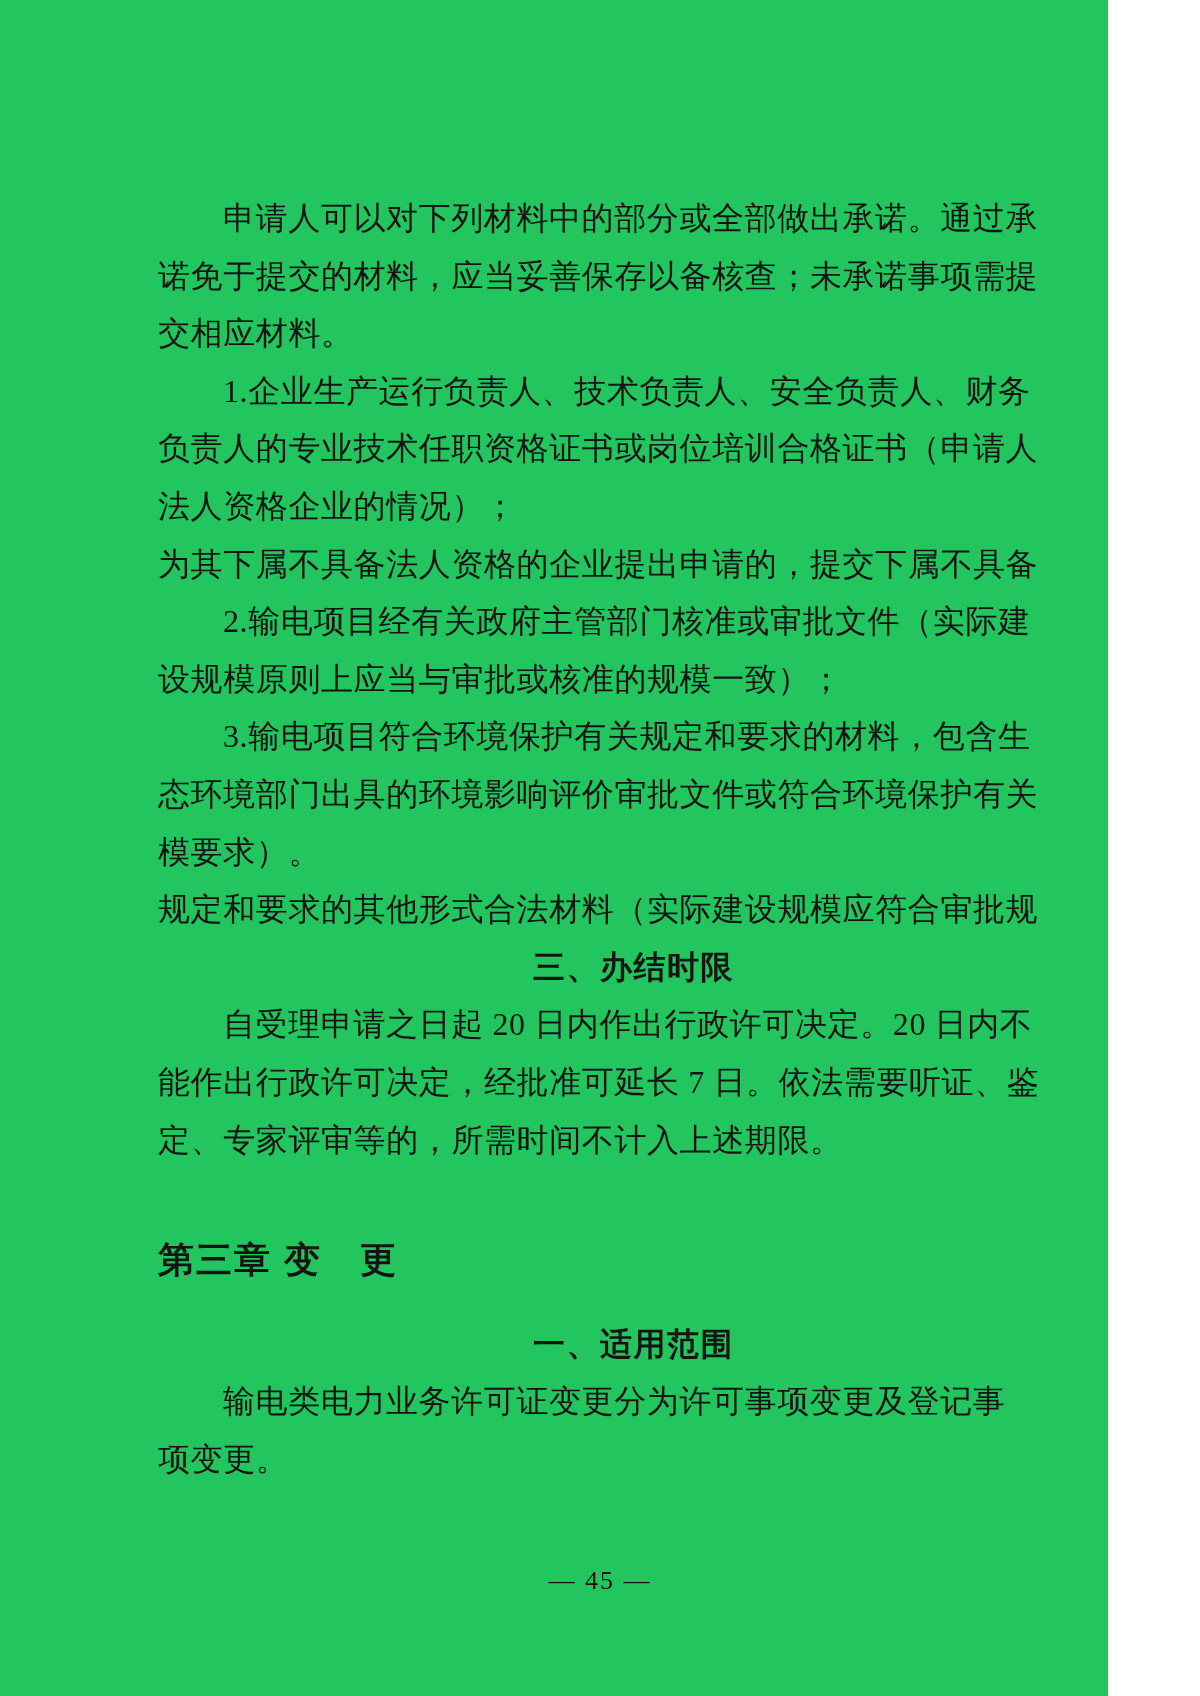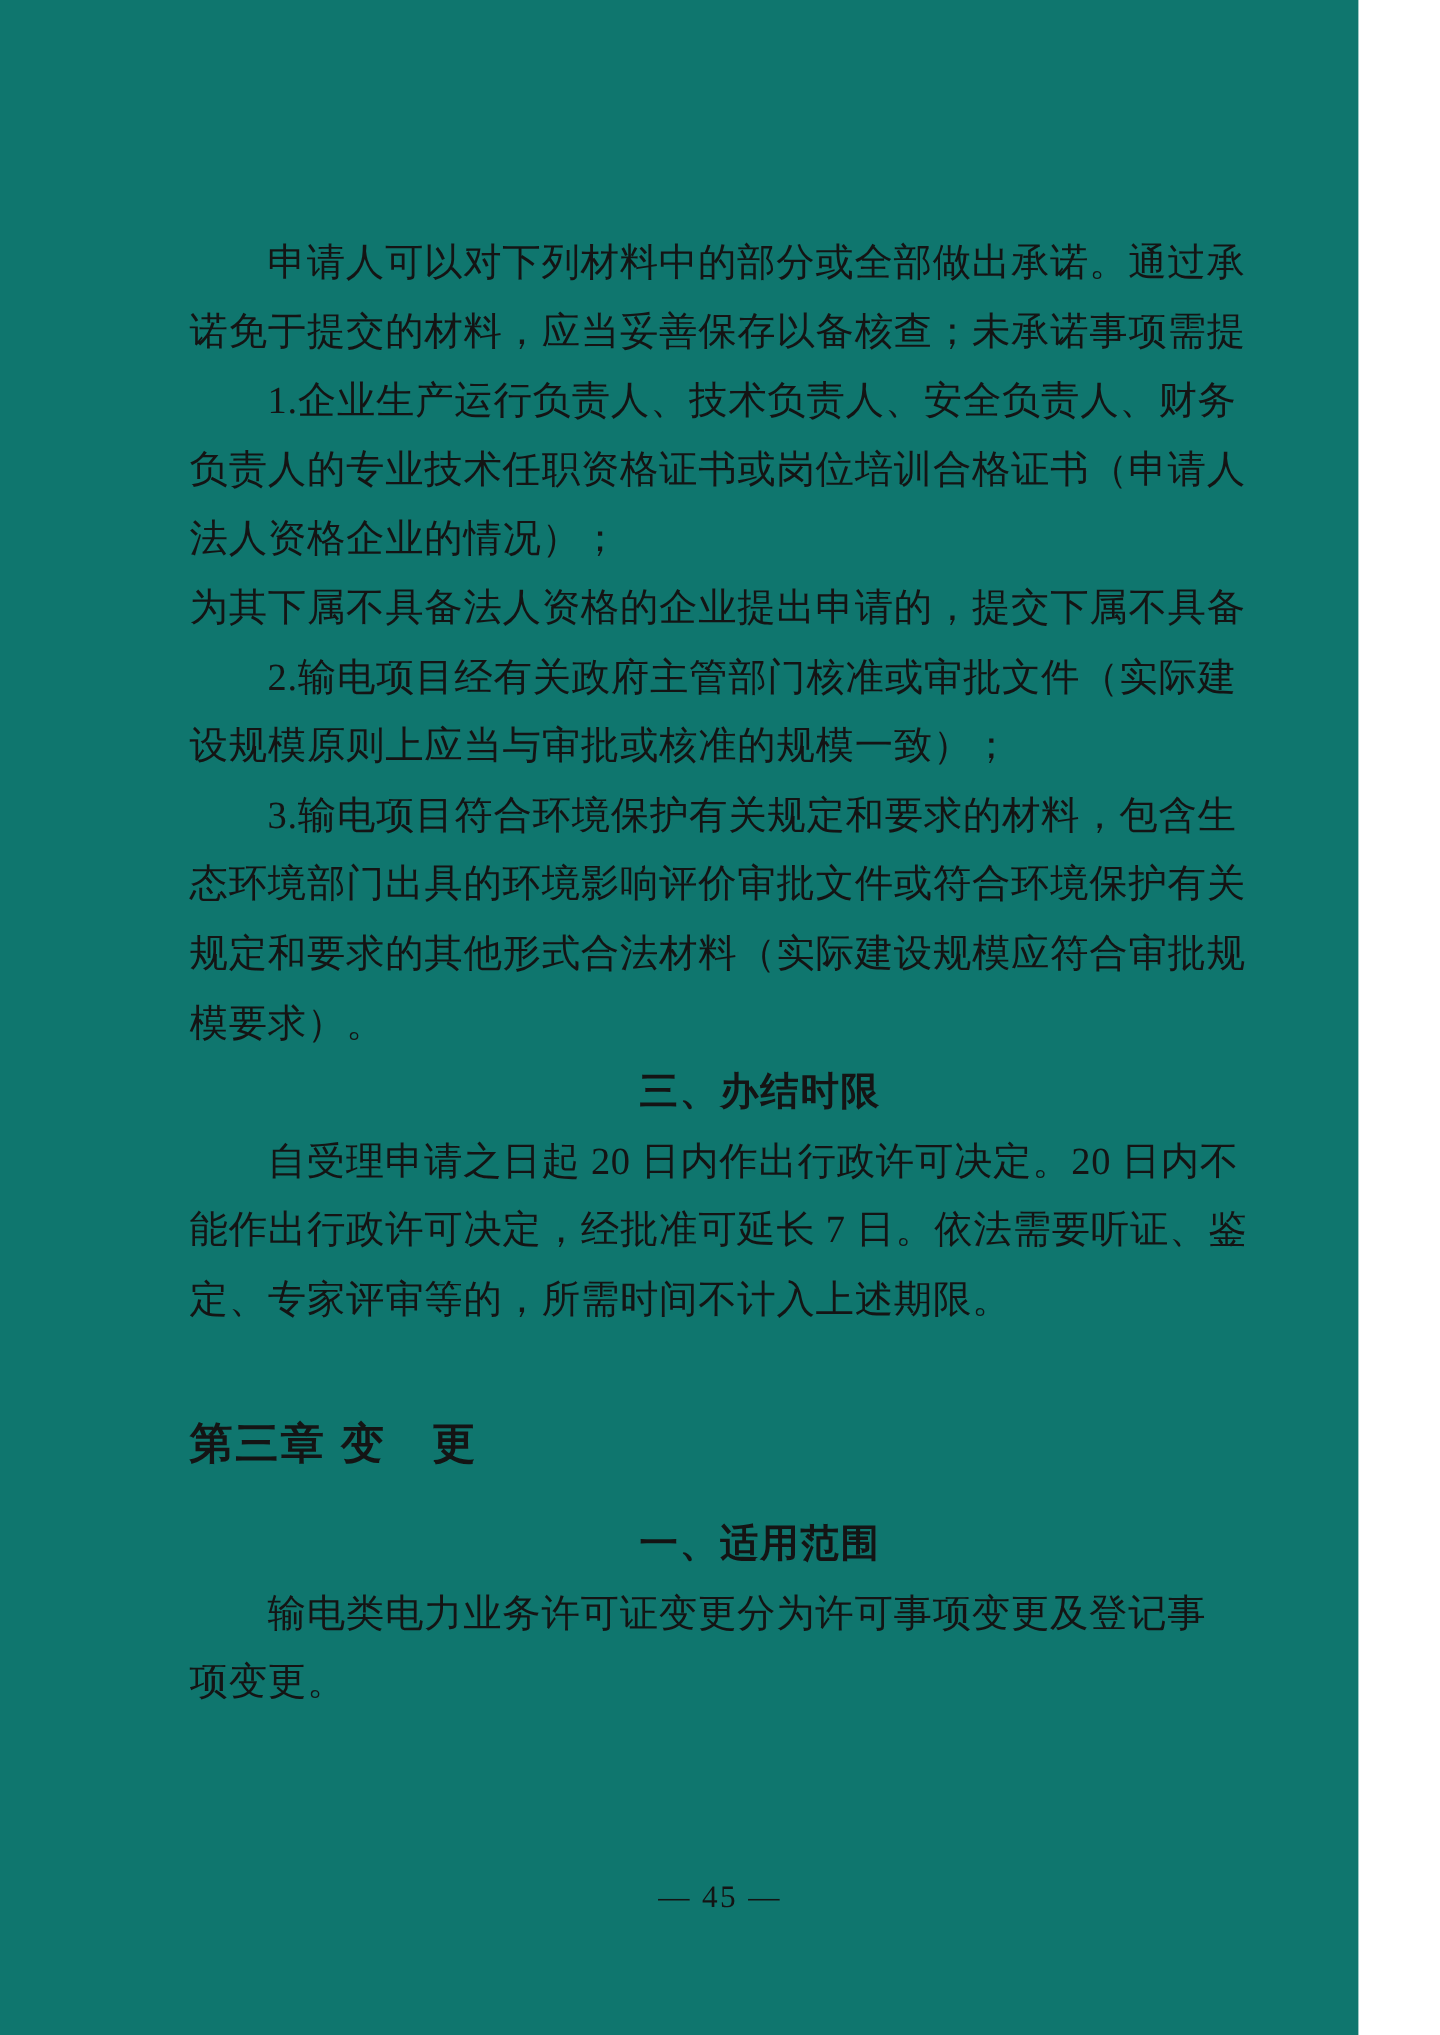--- a/index.html
+++ b/index.html
@@ -1,23 +1,22 @@
 <!DOCTYPE html>
 <html><head>
 <meta charset="utf-8">
 <style>
   html, body { margin: 0; padding: 0; background: #ffffff; }
   .page {
     position: relative;
     width: 1108px;
     height: 1696px;
-    background: #0f766e;
+    background: #22c55e;
     overflow: hidden;
     color: #141414;
-    padding-left: 24px;
   }
   .text-col {
     position: absolute;
     left: 158px;
     top: 190px;
     width: 886px;
   }
   .line {
     height: 57.6px;
     line-height: 57.6px;
@@ -58,30 +57,31 @@
     color: #141414;
   }
 </style>
 </head>
 <body>
 
 <div class="page">
   <div class="text-col">
     <div class="line indent">申请人可以对下列材料中的部分或全部做出承诺。通过承</div>
     <div class="line">诺免于提交的材料，应当妥善保存以备核查；未承诺事项需提</div>
+    <div class="line">交相应材料。</div>
     <div class="line indent">1.企业生产运行负责人、技术负责人、安全负责人、财务</div>
     <div class="line">负责人的专业技术任职资格证书或岗位培训合格证书（申请人</div>
     <div class="line">法人资格企业的情况）；</div>
     <div class="line">为其下属不具备法人资格的企业提出申请的，提交下属不具备</div>
     <div class="line indent">2.输电项目经有关政府主管部门核准或审批文件（实际建</div>
     <div class="line">设规模原则上应当与审批或核准的规模一致）；</div>
     <div class="line indent">3.输电项目符合环境保护有关规定和要求的材料，包含生</div>
     <div class="line">态环境部门出具的环境影响评价审批文件或符合环境保护有关</div>
+    <div class="line">模要求）。</div>
     <div class="line">规定和要求的其他形式合法材料（实际建设规模应符合审批规</div>
-    <div class="line">模要求）。</div>
     <div class="line heading indent">三、办结时限</div>
     <div class="line indent">自受理申请之日起 20 日内作出行政许可决定。20 日内不</div>
     <div class="line">能作出行政许可决定，经批准可延长 7 日。依法需要听证、鉴</div>
     <div class="line">定、专家评审等的，所需时间不计入上述期限。</div>
     <div class="line chapter">第三章 变　更</div>
     <div class="line heading indent">一、适用范围</div>
     <div class="line indent">输电类电力业务许可证变更分为许可事项变更及登记事</div>
     <div class="line">项变更。</div>
   </div>
   <div class="footer">— 45 —</div>

